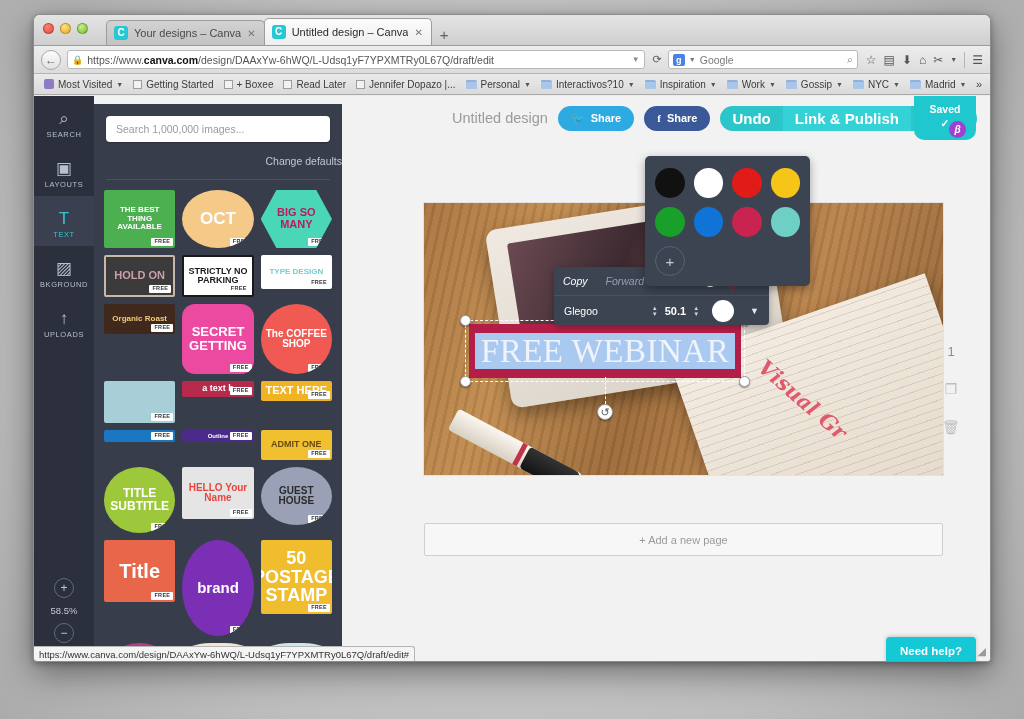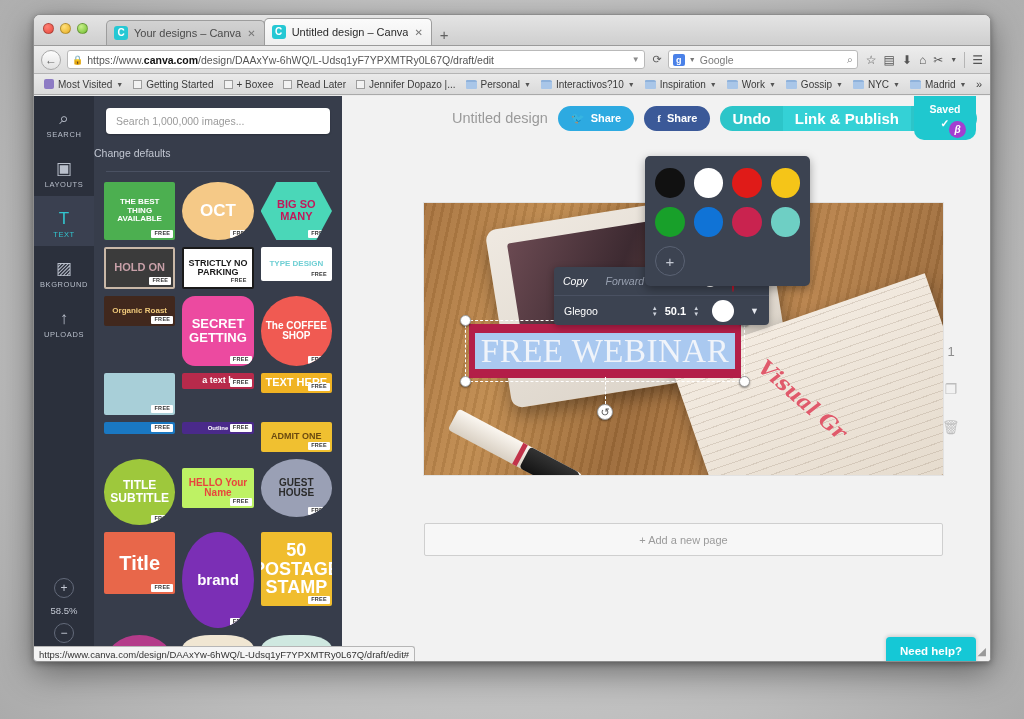--- a/index.html
+++ b/index.html
@@ -125,30 +125,30 @@
   .zoomctl{
     position:absolute; bottom:18px; left:0; width:60px;
     display:flex; flex-direction:column; align-items:center; gap:7px;
     color:#c4c9d4;
   }
   .zbtn{ width:20px;height:20px;border-radius:50%;border:1px solid #636a7a;
     display:flex;align-items:center;justify-content:center;font-size:12px;}
   .zval{ font-size:9.5px; }
   
   .panel{
-    position:absolute; left:60px; top:0; bottom:0; width:248px;
+    position:absolute; left:60px; top:8px; bottom:0; width:248px;
     background:#373d4b; overflow:hidden;
   }
   .srch{
     margin:12px 12px 0 12px; height:26px; background:#fff;
     border-radius:4px; display:flex; align-items:center; padding:0 10px;
     font-size:10.5px; color:#9a9a9a;
     box-shadow:0 1px 2px rgba(0,0,0,.25);
   }
-  .chg{ text-align:left; font-size:10.5px; color:#c2c7d2; margin-top:13px;}
+  .chg{ text-align:right; font-size:10.5px; color:#c2c7d2; margin-top:13px;}
   .hr{ height:1px; background:#4a5162; margin:12px 12px 0 12px;}
   .grid{
     margin:10px 10px 0 10px;
     display:grid; grid-template-columns:1fr 1fr 1fr; gap:7px;
     align-content:start;
   }
   .card{
     position:relative; border-radius:2px; overflow:hidden;
     display:flex; align-items:center; justify-content:center;
     text-align:center; color:#fff; line-height:1.05;
@@ -532,21 +532,21 @@
               <span class="free">FREE</span>
             </div>
             <div class="card" style="background: rgb(240, 192, 48); color: rgb(107, 74, 16); height: 30px; font-size: 9px;">
               <span style="padding:2px 3px">ADMIT ONE</span>
               <span class="free">FREE</span>
             </div>
             <div class="card c-circ" style="background: rgb(158, 200, 60); color: rgb(255, 255, 255); height: 66px; font-size: 12px;">
               <span style="padding:2px 3px">TITLE SUBTITLE</span>
               <span class="free">FREE</span>
             </div>
-            <div class="card" style="background: #bef264; color: rgb(232, 69, 60); height: 40px; font-size: 10px; margin-top: 9px;">
+            <div class="card" style="background: #e5e5e5; color: rgb(232, 69, 60); height: 52px; font-size: 10px;">
               <span style="padding:2px 3px">HELLO Your Name</span>
               <span class="free">FREE</span>
             </div>
             <div class="card c-circ" style="background: rgb(154, 160, 181); color: rgb(43, 43, 43); height: 58px; font-size: 10px;">
               <span style="padding:2px 3px">GUEST HOUSE</span>
               <span class="free">FREE</span>
             </div>
             <div class="card" style="background: rgb(232, 103, 74); color: rgb(255, 255, 255); height: 62px; font-size: 20px;">
               <span style="padding:2px 3px">Title</span>
               <span class="free">FREE</span>

